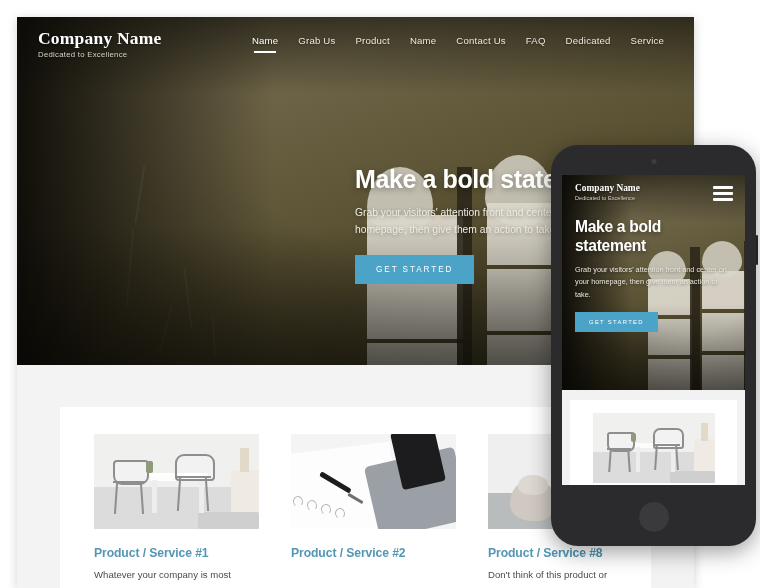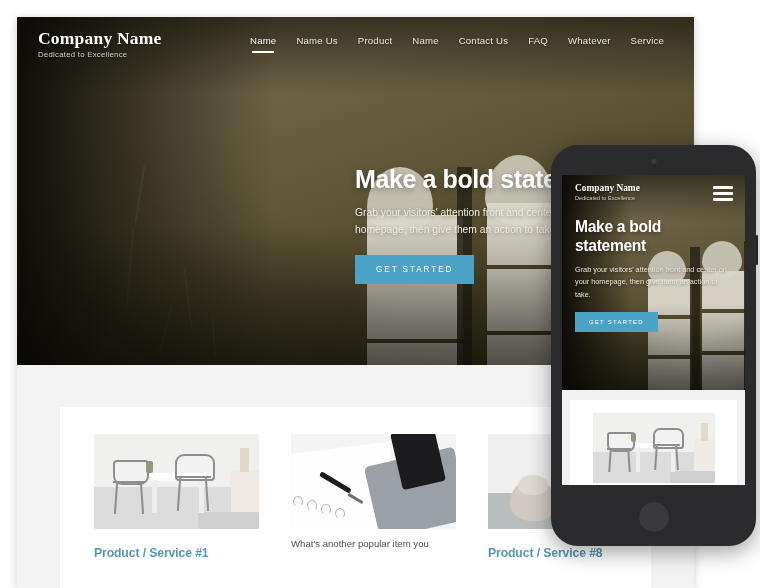--- a/index.html
+++ b/index.html
@@ -217,26 +217,26 @@
         <div class="hp-vig"></div>
       </div>
 
       <div class="topbar">
         <div class="brand">
           <div class="brand-name">Company Name</div>
           <div class="brand-tag">Dedicated to Excellence</div>
         </div>
         <div class="nav">
           <span class="nav-item active">Name</span>
-          <span class="nav-item">Name Us</span>
+          <span class="nav-item">Grab Us</span>
           <span class="nav-item">Product</span>
           <span class="nav-item">Name</span>
           <span class="nav-item">Contact Us</span>
           <span class="nav-item">FAQ</span>
-          <span class="nav-item">Whatever</span>
+          <span class="nav-item">Dedicated</span>
           <span class="nav-item">Service</span>
         </div>
       </div>
 
       <div class="hero-copy">
         <div class="hero-h1">Make a bold statement</div>
         <div class="hero-sub">Grab your visitors' attention front and center on your homepage, then give them an action to take.</div>
         <div class="btn-primary">GET STARTED</div>
       </div>
     </div>
@@ -264,55 +264,57 @@
                 <div class="pc-bar" style="left:47px;top:49px;width:2px;height:31px;transform:rotate(-4deg);"></div>
 
                 <div class="pc-chair" style="left:81px;top:20px;width:36px;height:23px;border-radius:9px 9px 4px 4px;"></div>
                 <div class="pc-bar" style="left:81px;top:42px;width:36px;height:2px;"></div>
                 <div class="pc-bar" style="left:84px;top:44px;width:2px;height:33px;transform:rotate(4deg);"></div>
                 <div class="pc-bar" style="left:112px;top:44px;width:2px;height:33px;transform:rotate(-4deg);"></div>
                 <div class="pc-vase" style="position:absolute;left:52px;top:27px;width:7px;height:12px;background:#8f9a7c;border-radius:2px;"></div>
               </div>
             </div>
             <div class="col-title">Product / Service #1</div>
+            <div class="col-text">Whatever your company is most</div>
           </div>
 
           <div class="col">
             <div class="thumb">
               <div class="ph-desk">
                 <div class="pd-paper" style="left:-6px;top:14px;width:110px;height:86px;transform:rotate(-7deg);"></div>
                 <div class="pd-tablet" style="left:80px;top:22px;width:92px;height:74px;transform:rotate(-13deg);"></div>
                 <div class="pd-phone" style="left:105px;top:-6px;width:44px;height:58px;transform:rotate(-13deg);"></div>
                 <div class="pd-pen" style="left:27px;top:46px;width:35px;height:4.6px;transform:rotate(31deg);"></div>
                 <div class="pd-pen2" style="left:56px;top:63px;width:17px;height:2.6px;transform:rotate(31deg);"></div>
                 <div class="pd-spiral" style="left:2px;top:62px;width:8px;height:9px;transform:rotate(-7deg);"></div>
                 <div class="pd-spiral" style="left:16px;top:66px;width:8px;height:9px;transform:rotate(-7deg);"></div>
                 <div class="pd-spiral" style="left:30px;top:70px;width:8px;height:9px;transform:rotate(-7deg);"></div>
                 <div class="pd-spiral" style="left:44px;top:74px;width:8px;height:9px;transform:rotate(-7deg);"></div>
               </div>
             </div>
-            <div class="col-text">What's another popular item you</div>
+            <div class="col-title">Product / Service #2</div>
           </div>
 
           <div class="col">
             <div class="thumb">
               <div class="ph-fur">
                 <div class="pf-wall"></div>
                 <div class="pf-floor"></div>
                 <div class="pf-console" style="left:74px;top:26px;width:64px;height:4px;"></div>
                 <div class="pf-console" style="left:76px;top:46px;width:60px;height:3px;"></div>
                 <div class="pf-console" style="left:76px;top:29px;width:4px;height:40px;"></div>
                 <div class="pf-console" style="left:132px;top:29px;width:4px;height:40px;"></div>
                 <div class="pf-vase" style="left:96px;top:11px;width:12px;height:15px;"></div>
                 <div style="position:absolute;left:95px;top:4px;width:14px;height:10px;background:#b9c0b2;border-radius:50%;"></div>
                 <div class="pf-fur" style="left:22px;top:46px;width:46px;height:41px;"></div>
                 <div class="pf-fur" style="left:30px;top:41px;width:30px;height:20px;background:#ddd8d1;"></div>
               </div>
             </div>
             <div class="col-title">Product / Service #8</div>
+            <div class="col-text">Don't think of this product or</div>
           </div>
 
         </div>
       </div>
     </div>
   </div>
 
   <div class="phone">
     <div class="phone-cam"></div>
     <div class="phone-btn"></div>

